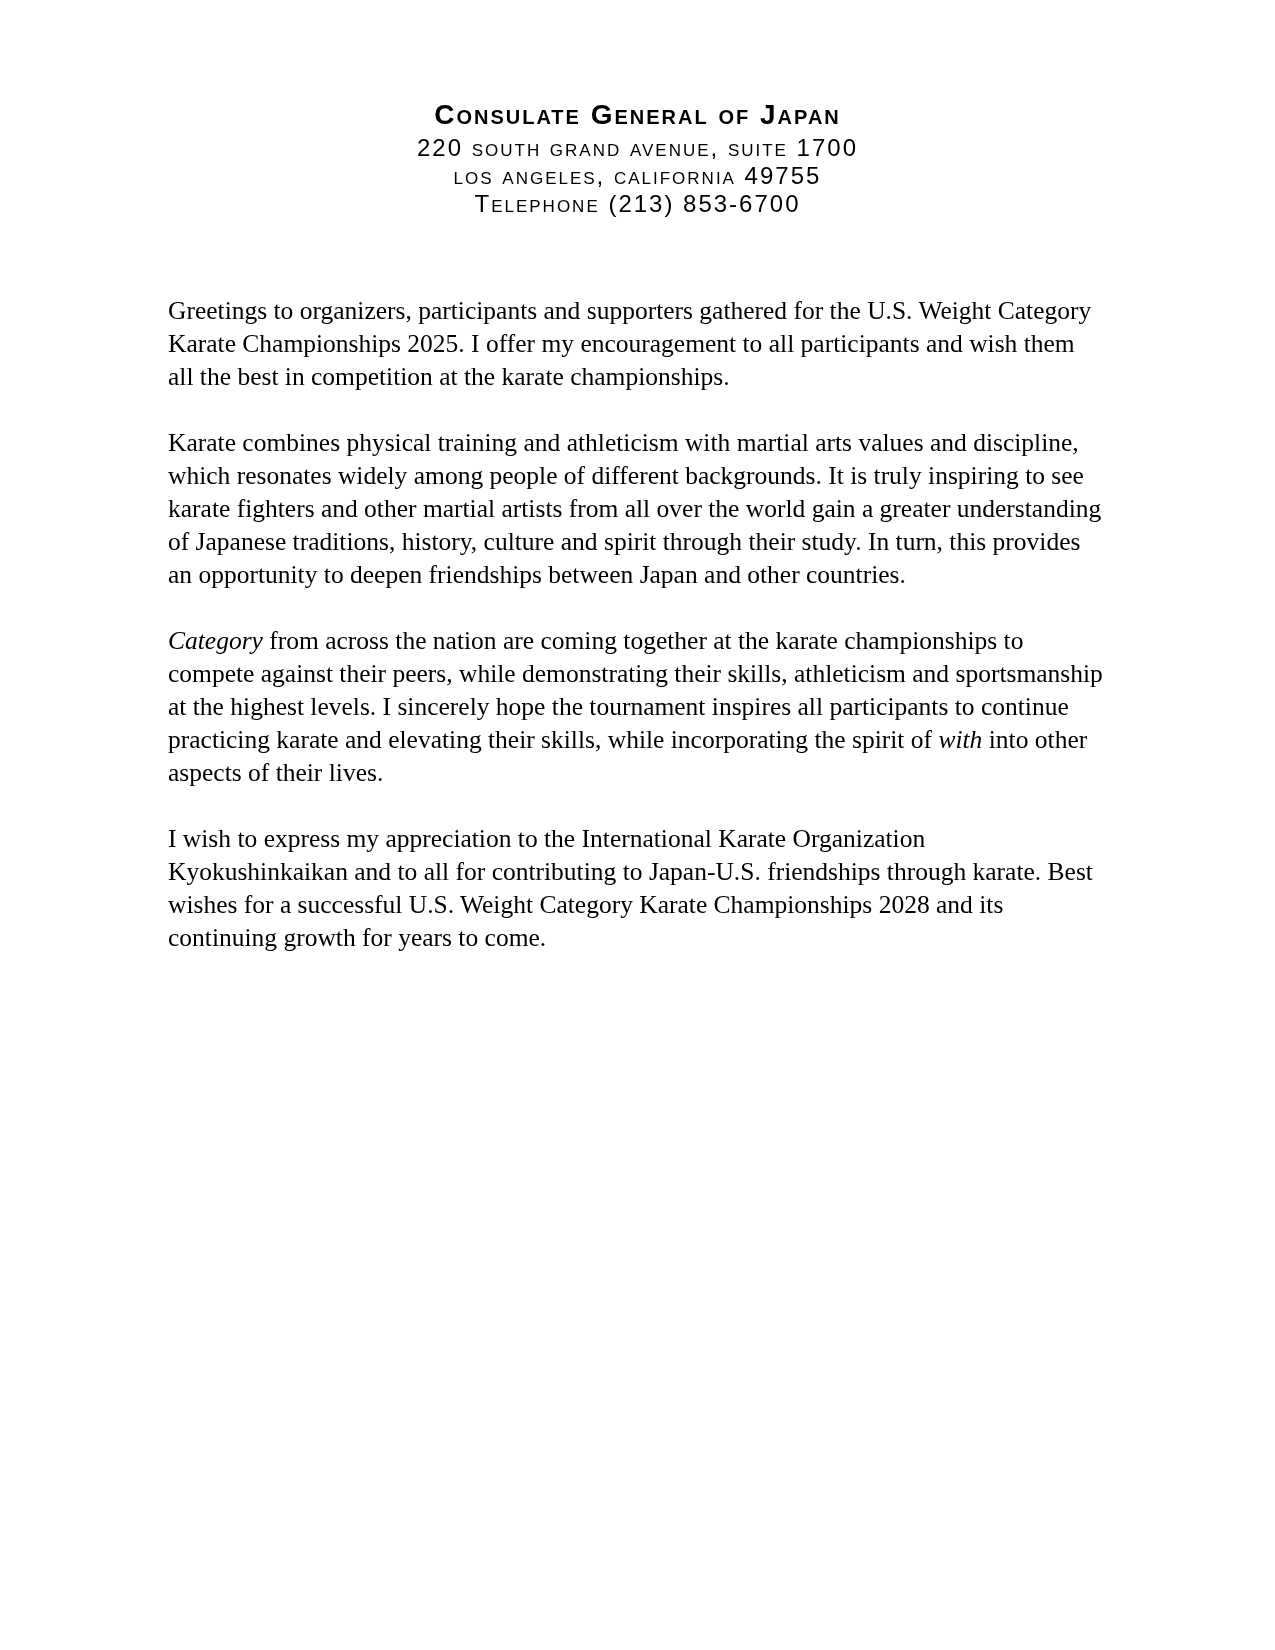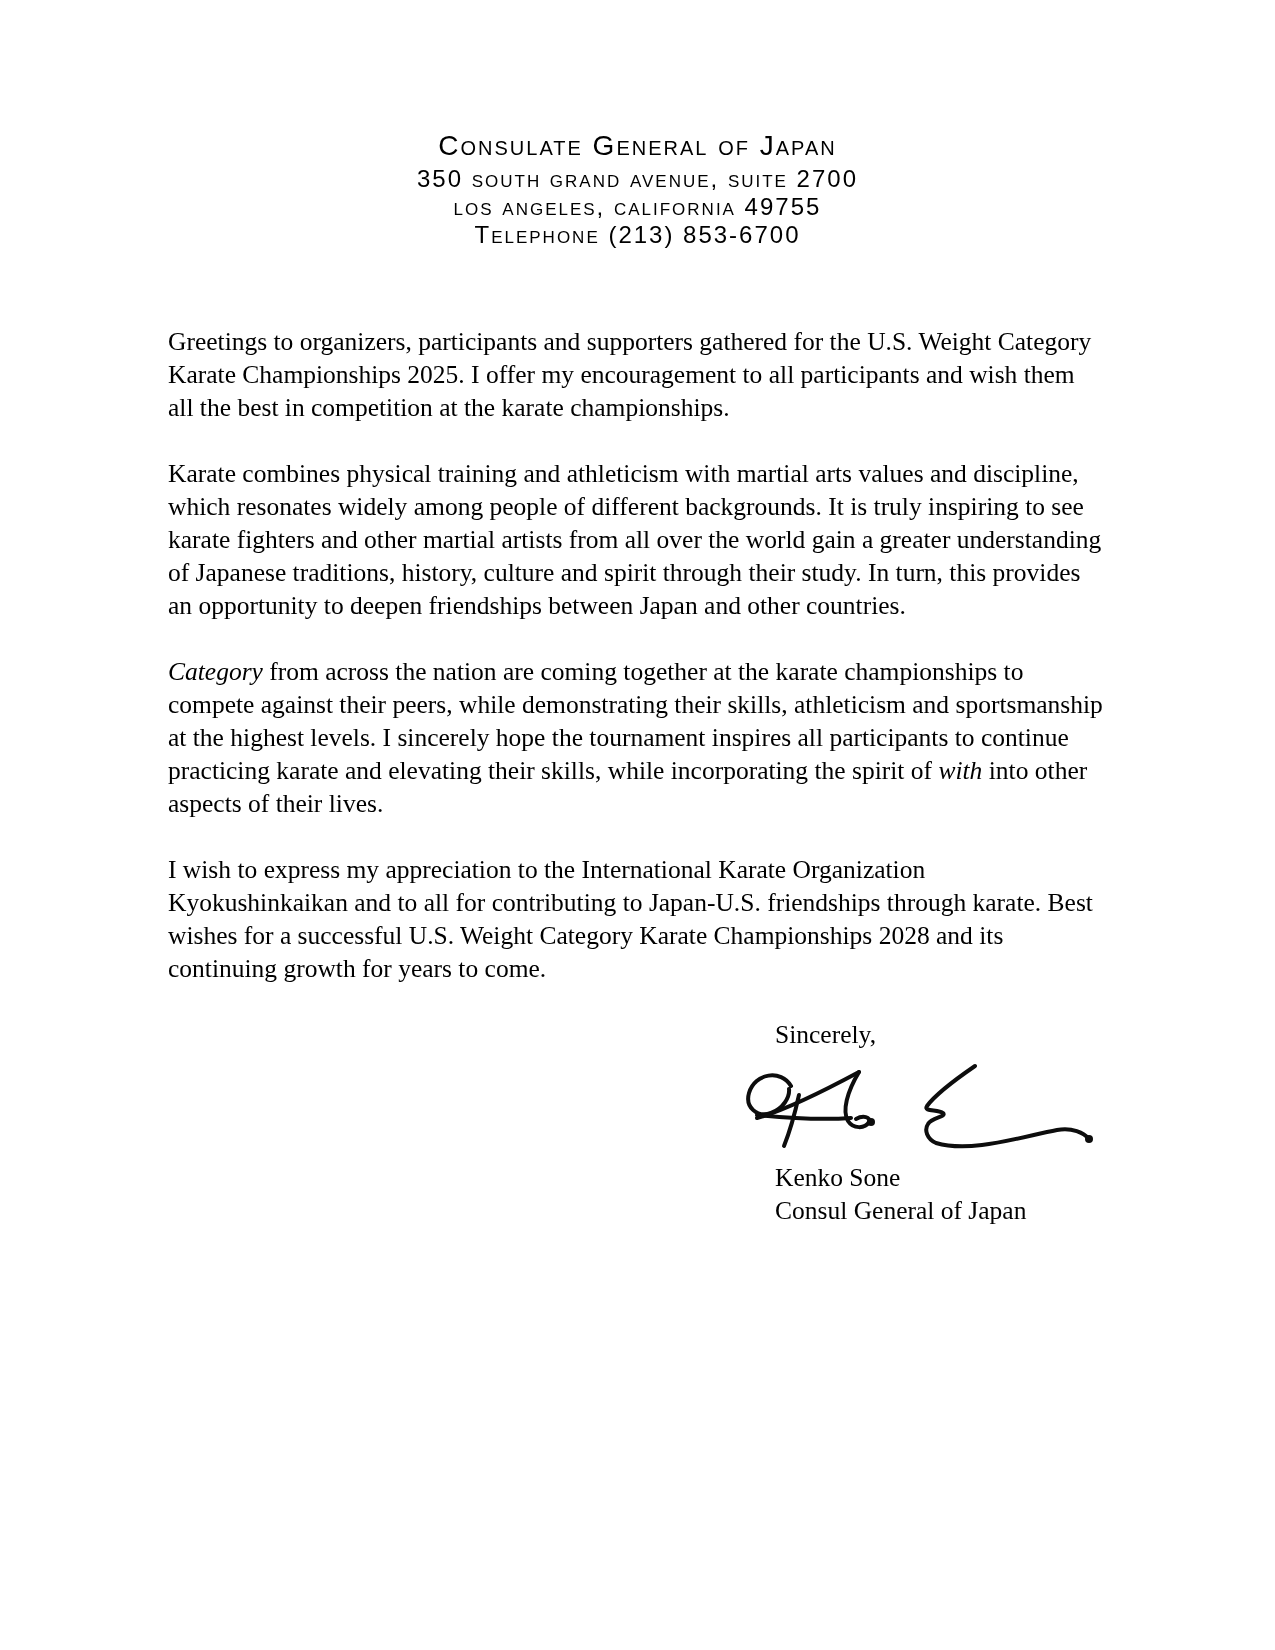--- a/index.html
+++ b/index.html
@@ -20,23 +20,22 @@
   
   .letterhead {
     padding-top: 100px;
     text-align: center;
     font-family: "Liberation Sans", sans-serif;
     font-variant: small-caps;
   }
   .letterhead .lh-title {
     font-size: 28px;
     line-height: 30px;
-    font-weight: 400;
+    font-weight: 700;
     letter-spacing: 2px;
-    margin-top: 31px;
   }
   .letterhead .lh-line {
     font-size: 24px;
     line-height: 28px;
     font-weight: 400;
     letter-spacing: 2px;
   }
   .letterhead .lh-address {
     margin-top: 4px;
   }
@@ -78,21 +77,21 @@
   }
 </style>
 </head>
 <body>
 
 <div class="page">
 
   <div class="letterhead">
     <div class="lh-title">Consulate General of Japan</div>
     <div class="lh-address">
-      <div class="lh-line">350 south grand avenue, suite 2700</div>
+      <div class="lh-line">220 south grand avenue, suite 1700</div>
       <div class="lh-line">los angeles, california 49755</div>
       <div class="lh-line">Telephone (213) 853-6700</div>
     </div>
   </div>
 
   <div class="content">
 
     <div>
         <p class="para"><span>Greetings to organizers, participants and supporters gathered for the U.S. Weight Category
 Karate Championships 2025. I offer my encouragement to all participants and wish them
@@ -106,43 +105,16 @@
 compete against their peers, while demonstrating their skills, athleticism and sportsmanship
 at the highest levels. I sincerely hope the tournament inspires all participants to continue
 practicing karate and elevating their skills, while incorporating the spirit of </span><em>with</em><span> into other
 aspects of their lives.</span></p>
         <p class="para"><span>I wish to express my appreciation to the International Karate Organization
 Kyokushinkaikan and to all for contributing to Japan-U.S. friendships through karate. Best
 wishes for a successful U.S. Weight Category Karate Championships 2028 and its
 continuing growth for years to come.</span></p>
       </div>
 
-    <div class="closing">
-      <p class="valediction">Sincerely,</p>
-
-      <div class="signature-wrap">
-        <svg width="350" height="90" viewBox="0 0 350 90" fill="none" stroke="#0d0d0d" stroke-width="4" stroke-linecap="round" stroke-linejoin="round">
-
-          <path d="M46,27 C 36,10 10,14 4,34 C 0,48 12,59 26,54 C 38,50 45,38 44,30"></path>
-
-          <path d="M12,56 C 42,59 78,61 106,59"></path>
-
-          <path d="M12,59 C 45,50 88,27 114,13"></path>
-
-          <path d="M54,36 C 50,54 45,72 39,87"></path>
-
-          <path d="M114,13 C 102,33 97,52 103,62 C 108,70 120,70 124,63 C 126,58 118,56 111,60"></path>
-          <circle cx="126" cy="63" r="4" fill="#0d0d0d" stroke="none"></circle>
-
-          <path d="M230,7 C 214,18 190,36 182,47 C 178,53 193,50 198,54 C 202,58 187,58 183,65 C 179,71 182,80 191,84 C 225,94 272,79 312,71 C 327,68 339,74 344,80"></path>
-          <circle cx="344" cy="80" r="4" fill="#0d0d0d" stroke="none"></circle>
-        </svg>
-      </div>
-
-      <div class="signer">
-        <div>Kenko Sone</div>
-        <div>Consul General of Japan</div>
-      </div>
-    </div>
 
   </div>
 
 </div>
 
 </body></html>

